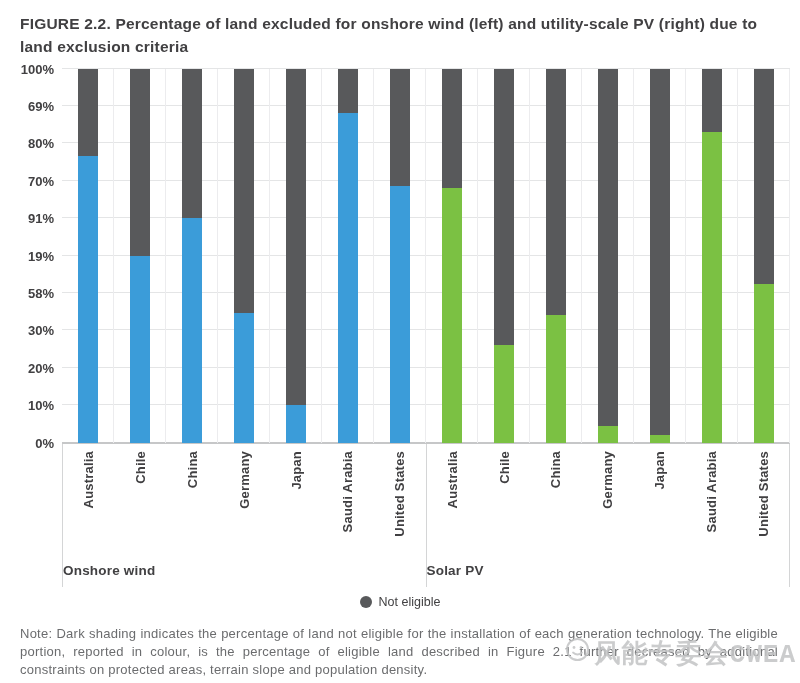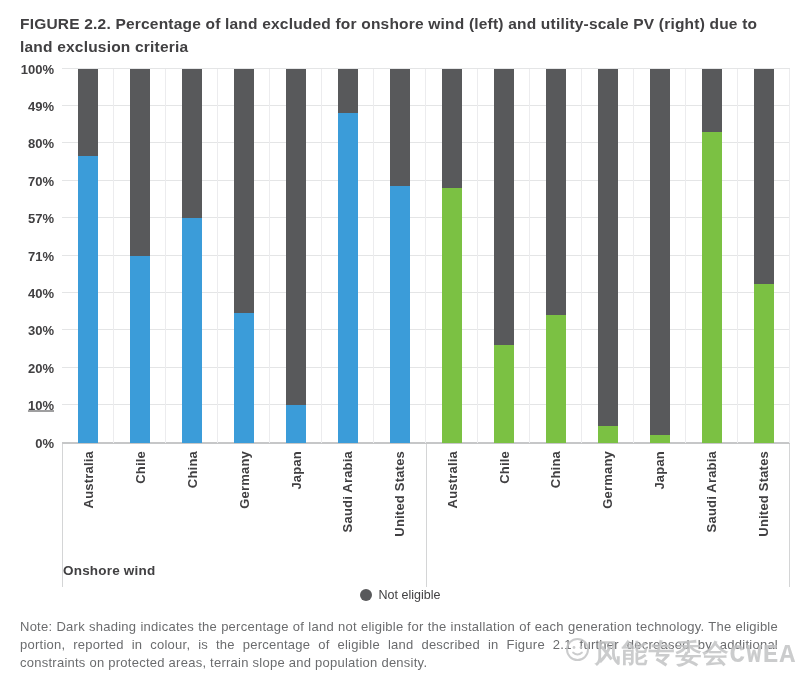--- a/index.html
+++ b/index.html
@@ -26,50 +26,50 @@
   .y-spacer{width:46px;flex:0 0 46px;}
   .x-groups{flex:1;display:flex;border-top:1px solid #c6c7c8;}
   .xgroup{flex:1;border-right:1px solid #d4d5d6;display:flex;flex-direction:column;}
   .xgroup:first-child{border-left:1px solid #d4d5d6;}
   .xlabels{display:flex;height:114px;}
   .xlabel-cell{flex:1;display:flex;justify-content:center;align-items:flex-start;padding-top:7px;}
   .xlabel{writing-mode:vertical-rl;transform:rotate(180deg);font-size:13px;font-weight:bold;
     color:#414042;white-space:nowrap;letter-spacing:.2px;}
   .group-title{text-align:left;font-size:13.5px;font-weight:bold;color:#414042;
     padding:5px 0 9px 0;letter-spacing:.2px;}
-  .legend{display:flex;justify-content:center;align-items:center;gap:7px;height:16px;}
+  .legend{display:flex;justify-content:center;align-items:center;gap:7px;margin-top:7px;height:16px;}
   .legend-dot{width:12px;height:12px;border-radius:50%;display:inline-block;}
   .legend-label{font-size:12.5px;color:#414042;}
   .note{margin:15px 22px 0 20px;font-size:13px;line-height:1.42;color:#6b6c6e;
     letter-spacing:.25px;text-align:justify;}
   .watermark{position:absolute;right:4px;top:636px;display:flex;align-items:center;gap:5px;
     color:#c3c4c5;font-weight:bold;font-size:26px;letter-spacing:1px;opacity:.85;
     pointer-events:none;white-space:nowrap;font-family:Liberation Mono, monospace;}
   .wm-face{flex:0 0 auto;display:inline-block;}
 </style>
 </head>
 <body>
 
 <div class="page">
 
   <h1 class="title">FIGURE 2.2. Percentage of land excluded for onshore wind (left) and utility-scale PV (right) due to land exclusion criteria</h1>
 
   <div class="chart">
     <div class="chart-row">
       <div class="y-axis" id="yAxis">
           <span class="y-tick" style="bottom: 0%;">0%</span>
-          <span class="y-tick" style="bottom: 10%; text-decoration: underline;">10%</span>
+          <span class="y-tick" style="bottom: 10%;">10%</span>
           <span class="y-tick" style="bottom: 20%; margin-top: 36px;">20%</span>
           <span class="y-tick" style="bottom: 30%;">30%</span>
-          <span class="y-tick" style="bottom: 40%;">40%</span>
-          <span class="y-tick" style="bottom: 50%;">71%</span>
-          <span class="y-tick" style="bottom: 60%;">57%</span>
+          <span class="y-tick" style="bottom: 40%;">58%</span>
+          <span class="y-tick" style="bottom: 50%;">19%</span>
+          <span class="y-tick" style="bottom: 60%;">91%</span>
           <span class="y-tick" style="bottom: 70%;">70%</span>
           <span class="y-tick" style="bottom: 80%;">80%</span>
-          <span class="y-tick" style="bottom: 90%;">49%</span>
+          <span class="y-tick" style="bottom: 90%;">69%</span>
           <span class="y-tick" style="bottom: 100%;">100%</span>
         </div>
       <div class="plot" id="plot">
           <div class="gridline zero" style="bottom: 0%;"></div>
           <div class="gridline" style="bottom: 10%;"></div>
           <div class="gridline" style="bottom: 20%;"></div>
           <div class="gridline" style="bottom: 30%;"></div>
           <div class="gridline" style="bottom: 40%;"></div>
           <div class="gridline" style="bottom: 50%;"></div>
           <div class="gridline" style="bottom: 60%;"></div>
@@ -215,20 +215,21 @@
               <div class="xlabel-cell">
                 <span class="xlabel">Japan</span>
               </div>
               <div class="xlabel-cell">
                 <span class="xlabel">Saudi Arabia</span>
               </div>
               <div class="xlabel-cell">
                 <span class="xlabel">United States</span>
               </div>
             </div>
+            <div class="group-title">Solar PV</div>
           </div>
         </div>
     </div>
   </div>
 
   <div class="legend">
     <span class="legend-dot" id="legendDot" style="background: rgb(88, 89, 91);"></span>
     <span class="legend-label">Not eligible</span>
   </div>
 

